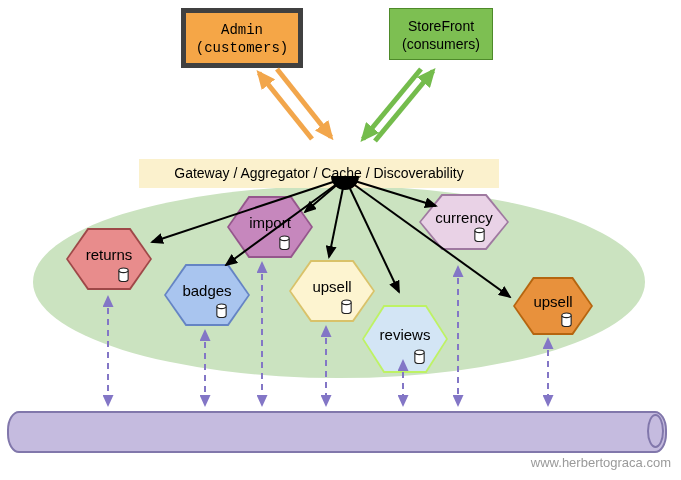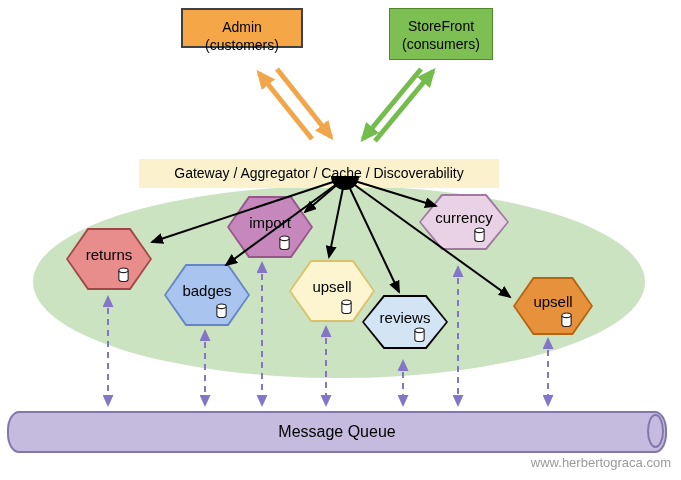--- a/index.html
+++ b/index.html
@@ -7,22 +7,22 @@
     width:681px;height:480px;position:relative;overflow:hidden;
     background:#ffffff;
     font-family:"Liberation Sans","DejaVu Sans",sans-serif;
     color:#000;
   }
   
   .actor{
     position:absolute;z-index:3;text-align:center;
     font-size:14px;line-height:18px;padding-top:8px;box-sizing:border-box;
   }
-  .actor.admin{left:181px;top:8px;width:122px;height:40px;
-    background:#f5a647;border:2px solid #404040;}
+  .actor.admin{left:181px;top:8px;width:122px;height:60px;
+    background:#f5a647;border:5px solid #404040;font-family:Liberation Mono, monospace;}
   .actor.storefront{left:389px;top:8px;width:104px;height:52px;
     background:#7dbf52;border:1px solid #4e8a2a;}
   
   .gateway{
     position:absolute;z-index:3;left:139px;top:147px;width:360px;height:29px;
     background:#fbf1cd;text-align:center;font-size:14px;line-height:29px;margin-top:12px;
   }
   
   .ellipse{
     position:absolute;z-index:1;left:33px;top:186px;width:612px;height:192px;
@@ -37,21 +37,21 @@
   .hex-label{font-size:15px;margin-bottom:10px;}
   .db{position:absolute;right:24%;bottom:9%;}
   .hex.returns {left:66px; top:228px;width:86px;height:62px;background:#9e4848;}
   .hex.returns  .hex-inner{background:#e88c8c;}
   .hex.badges  {left:164px;top:264px;width:86px;height:62px;background:#6584c4;}
   .hex.badges   .hex-inner{background:#a9c5ef;}
   .hex.import  {left:227px;top:196px;width:86px;height:62px;background:#95568c;}
   .hex.import   .hex-inner{background:#c687bd;}
   .hex.billing {left:289px;top:260px;width:86px;height:62px;background:#d9c269;}
   .hex.billing  .hex-inner{background:#fdf4d0;}
-  .hex.reviews {left:362px;top:295px;width:86px;height:54px;background:#000000;}
+  .hex.reviews {left:362px;top:305px;width:86px;height:68px;background:#bef264;}
   .hex.reviews  .hex-inner{background:#d3e5f5;}
   .hex.currency{left:419px;top:194px;width:90px;height:56px;background:#9f79a0;}
   .hex.currency .hex-inner{background:#e9d2e6;}
   .hex.upsell  {left:513px;top:277px;width:80px;height:58px;background:#b5650f;}
   .hex.upsell   .hex-inner{background:#e8913c;}
   
   .queue{
     position:absolute;z-index:2;left:7px;top:411px;width:656px;height:38px;
     background:#c5bbdf;border:2px solid #8177ab;border-radius:12px/19px;
     text-align:center;font-size:16px;line-height:38px;
@@ -142,21 +142,20 @@
   <div class="hex-inner">
     <span class="hex-label">upsell</span>
     <svg class="db" width="13" height="16" viewBox="0 0 14 17">
         <path d="M2 3.5 V13 a5 2.5 0 0 0 10 0 V3.5" fill="#fff" stroke="#222" stroke-width="1.2"></path>
         <ellipse cx="7" cy="3.5" rx="5" ry="2.5" fill="#fff" stroke="#222" stroke-width="1.2"></ellipse>
       </svg>
   </div>
 </div>
 
 <div class="queue">
-  <span>Message Queue</span>
   <div class="queue-cap"></div>
 </div>
 
 <svg class="arrows" width="681" height="480" viewBox="0 0 681 480">
   <defs>
     <marker id="ah-b" markerUnits="userSpaceOnUse" markerWidth="13" markerHeight="11" refX="11" refY="5.5" orient="auto">
         <path d="M0 0 L13 5.5 L0 11 Z" fill="#000"></path>
       </marker>
     <marker id="ah-o" markerUnits="userSpaceOnUse" markerWidth="19" markerHeight="17" refX="15" refY="8.5" orient="auto">
         <path d="M0 0 L19 8.5 L0 17 Z" fill="#f2a64b"></path>

